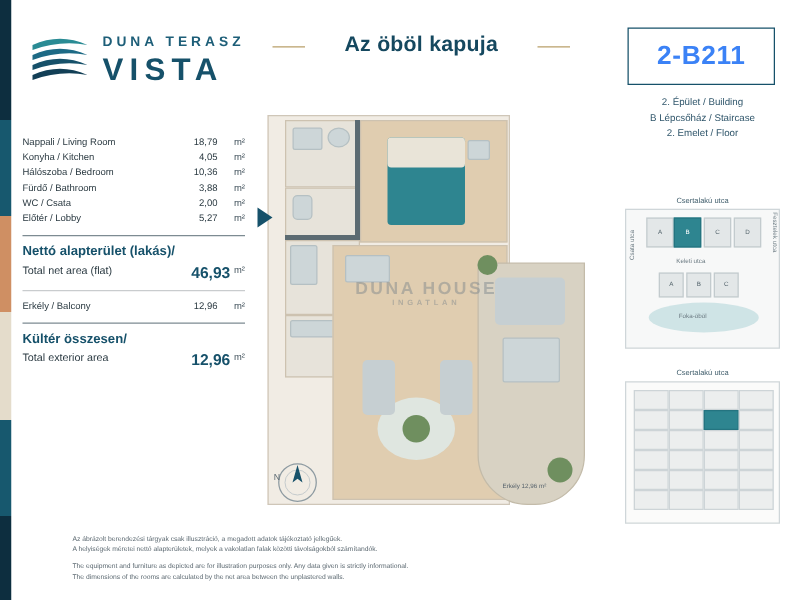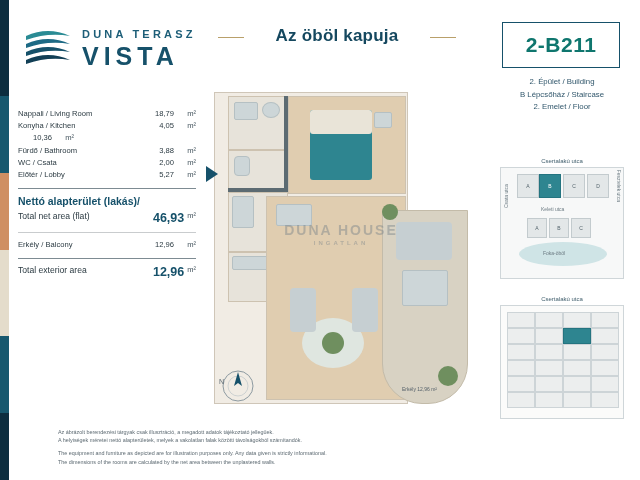--- a/index.html
+++ b/index.html
@@ -26,21 +26,21 @@
 
   .title-wrap{position:absolute;left:222px;top:26px;width:230px;text-align:center;}
   .title-hu{font-size:17px;color:#15485f;font-weight:bold;letter-spacing:.2px;}
   .title-en{font-size:12.5px;color:#3e7e96;margin-top:6px;font-style:italic;letter-spacing:.2px;}
   .title-rule{position:absolute;top:11px;width:26px;height:1px;background:#b9a06a;}
   .title-rule.l{left:-4px;}
   .title-rule.r{right:-4px;}
 
   .unit-badge{position:absolute;right:20px;top:22px;width:116px;height:44px;
     border:1.6px solid #16516a;display:flex;align-items:center;justify-content:center;}
-  .unit-badge span{font-size:21px;color:#0f766e;font-weight:bold;letter-spacing:.5px;}
+  .unit-badge span{font-size:21px;color:#3b82f6;font-weight:bold;letter-spacing:.5px;}
 
   .bldg-info{position:absolute;right:20px;top:76px;width:116px;text-align:center;
     font-size:7.8px;color:#30566b;line-height:12.5px;}
 
   
   .area-list{position:absolute;left:18px;top:108px;width:178px;}
   .area-row{display:flex;font-size:7.6px;color:#2b3a42;line-height:12.2px;}
   .area-row .nm{flex:1;}
   .area-row .vl{width:34px;text-align:right;}
   .area-row .un{width:22px;text-align:right;color:#44545e;}
@@ -138,20 +138,21 @@
       <span class="nm">Nappali / Living Room</span>
       <span class="vl">18,79</span>
       <span class="un">m²</span>
     </div>
     <div class="area-row">
       <span class="nm">Konyha / Kitchen</span>
       <span class="vl">4,05</span>
       <span class="un">m²</span>
     </div>
     <div class="area-row">
+      <span class="nm">Hálószoba / Bedroom</span>
       <span class="vl">10,36</span>
       <span class="un">m²</span>
     </div>
     <div class="area-row">
       <span class="nm">Fürdő / Bathroom</span>
       <span class="vl">3,88</span>
       <span class="un">m²</span>
     </div>
     <div class="area-row">
       <span class="nm">WC / Csata</span>
@@ -176,20 +177,21 @@
     <div class="rule"></div>
 
     <div class="area-row">
       <span class="nm">Erkély / Balcony</span>
       <span class="vl">12,96</span>
       <span class="un">m²</span>
     </div>
 
     <div class="rule strong"></div>
 
+    <div class="ext-title">Kültér összesen/</div>
     <div class="net-row">
       <span class="nm">Total exterior area</span>
       <span class="vl">12,96</span>
       <span class="un">m²</span>
     </div>
   </div>
 
   <div class="plan">
     <div class="plan-shell"></div>
 

